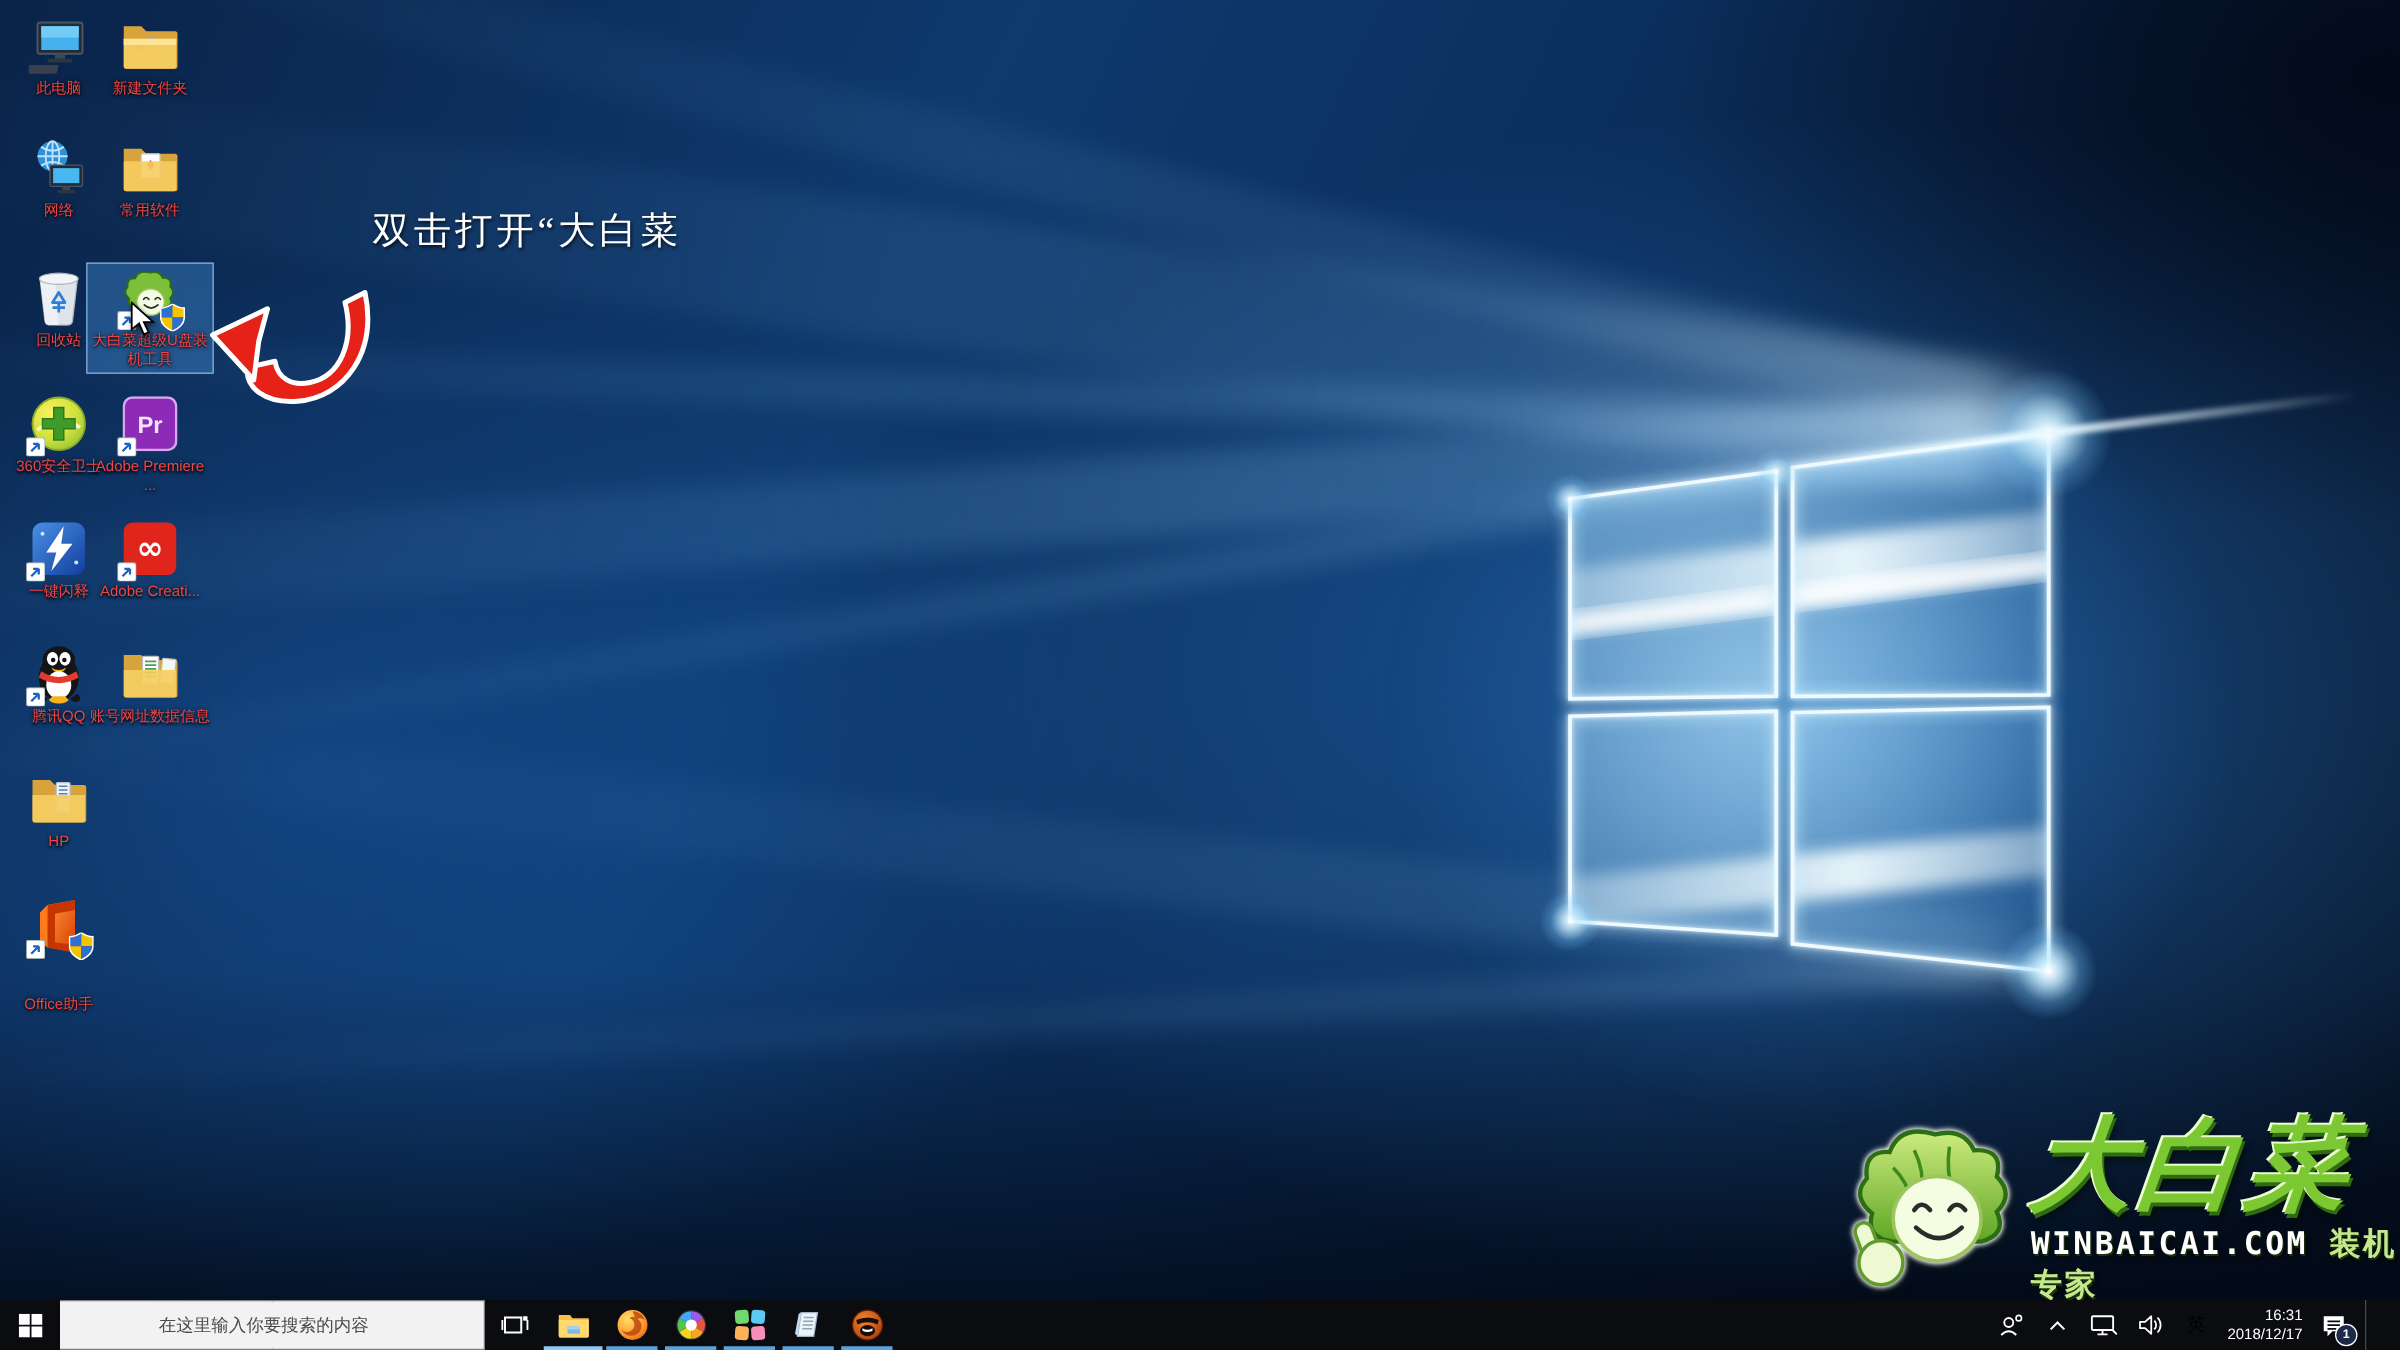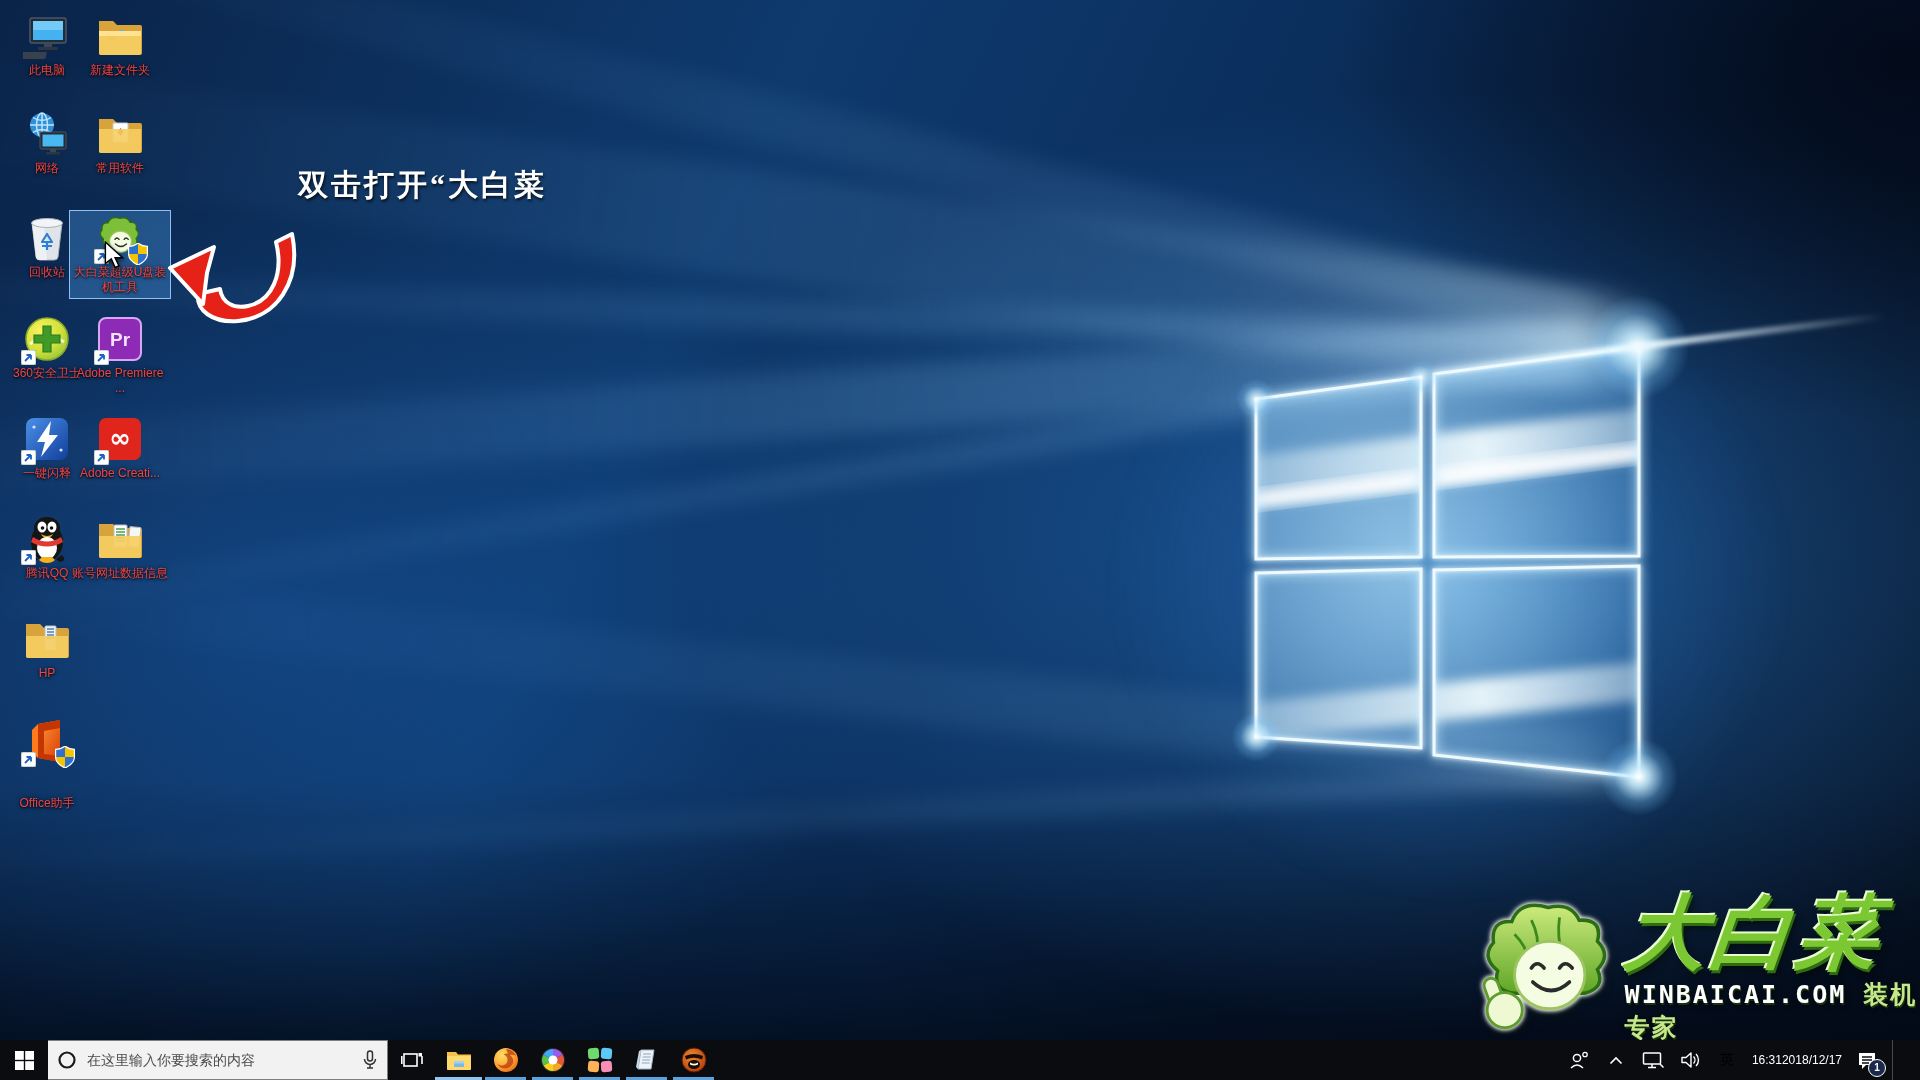--- a/index.html
+++ b/index.html
@@ -45,21 +45,21 @@
     text-shadow:0 1px 2px rgba(0,0,0,.95),0 0 4px rgba(0,0,0,.7);word-break:break-all;}
   .c1{left:6px;width:82px;} .c2{left:70px;width:100px;}
   .r1{top:9px;} .r2{top:107px;} .r3{top:211px;} .r4{top:312px;}
   .r5{top:412px;} .r6{top:512px;} .r7{top:612px;} .r8{top:714px;gap:28px;}
   .dicon.selected{background:rgba(62,132,202,.45);outline:1px solid rgba(158,208,255,.9);}
   .ovl{position:absolute;pointer-events:none;}
   .sc{left:-2px;bottom:-2px;}
   .shd{right:-4px;bottom:-3px;}
   
   .annot{position:absolute;left:298px;top:166px;z-index:6;color:#fff;
-    font-family:"Liberation Serif",serif;font-weight:bold;font-size:30px;line-height:37px;
+    font-family:"Liberation Serif",serif;font-weight:normal;font-size:30px;line-height:37px;
     letter-spacing:3px;text-shadow:1px 2px 3px rgba(0,0,0,.75);}
   .arrow-svg{position:absolute;left:150px;top:222px;z-index:6;pointer-events:none;}
   .cursor-svg{position:absolute;left:103px;top:241px;z-index:8;pointer-events:none;
     filter:drop-shadow(1px 2px 2px rgba(0,0,0,.6));}
   
   .watermark{position:absolute;left:1478px;top:888px;z-index:4;display:flex;align-items:center;pointer-events:none;}
   .wm-mascot{filter:drop-shadow(0 0 2px #fff) drop-shadow(0 0 2px rgba(255,255,255,.8)) drop-shadow(2px 3px 3px rgba(0,20,0,.5));}
   .wm-text{margin-left:6px;}
   .wm-brand{font-size:82px;line-height:82px;font-weight:bold;font-style:italic;color:#7cc832;
     letter-spacing:4px;transform:skewX(-6deg);
@@ -67,31 +67,31 @@
   .wm-site{margin-top:4px;font-family:"DejaVu Sans Mono",monospace;font-weight:bold;font-size:25px;
     letter-spacing:2px;color:#fff;text-shadow:1px 2px 0 #19320c,2px 3px 4px rgba(0,0,0,.6);}
   .wm-tag{color:#c4e88a;}
   
   .taskbar{position:absolute;left:0;bottom:0;width:1920px;height:40px;z-index:10;
     background:#0b0c10;display:flex;align-items:stretch;}
   .tb-btn{position:relative;display:flex;align-items:center;justify-content:center;border:none;
     background:transparent;padding:0;cursor:pointer;}
   .start{width:48px;}
   .searchbox{display:flex;align-items:center;gap:9px;width:340px;box-sizing:border-box;
-    background:#f2f2f2;border:1px solid #7e7e7e;border-left:none;padding:0 10px;}
+    background:#f2f2f2;border:1px solid #7e7e7e;border-left:none;padding:0 10px;flex-direction:column;}
   .searchbox input{flex:1;min-width:0;border:none;background:transparent;outline:none;
     font-family:"Liberation Sans",sans-serif;font-size:14px;color:#333;}
   .searchbox input::placeholder{color:#4b4b4b;opacity:1;}
   .tb-app{width:47px;}
   .ind{position:absolute;left:3px;right:3px;bottom:0;height:3px;background:#5ba3e0;}
   .ind.active{left:0;right:0;background:#8fc7f2;}
   .tray{margin-left:auto;display:flex;align-items:center;gap:13px;padding-right:4px;color:#fff;}
   .tray .tb-btn{height:40px;min-width:24px;}
   .lang{font-size:14px;}
-  .clock{display:flex;flex-direction:row;align-items:flex-end;justify-content:center;
+  .clock{display:flex;flex-direction:column;align-items:flex-end;justify-content:center;
     font-size:12px;line-height:15px;cursor:pointer;}
   .action{position:relative;}
   .badge{position:absolute;right:-7px;bottom:3px;width:16px;height:16px;border-radius:50%;
     background:#1b2a4a;border:1.5px solid #fff;color:#fff;font-size:10px;line-height:16px;
     text-align:center;font-weight:bold;}
   .showdesk{width:6px;border-left:1px solid rgba(255,255,255,.25);}
 </style>
 </head>
 <body>
 

